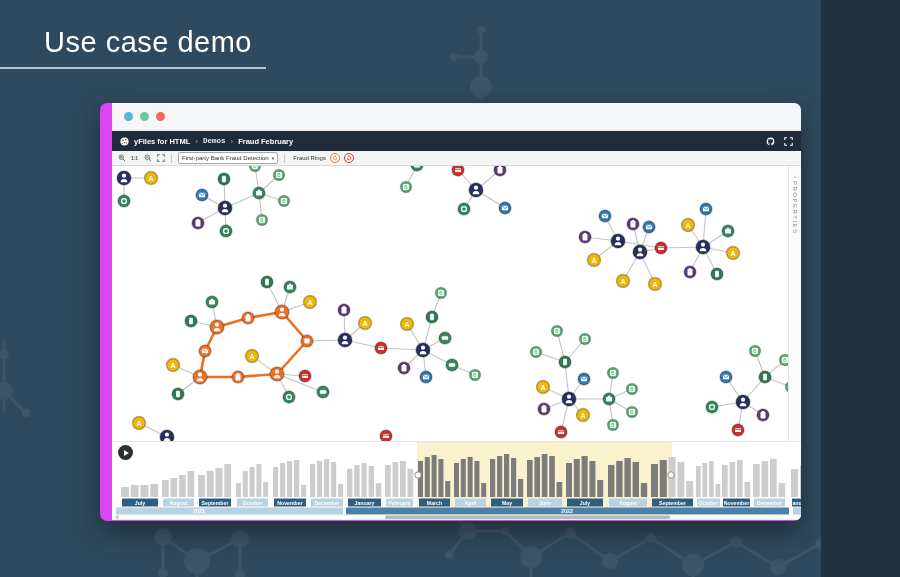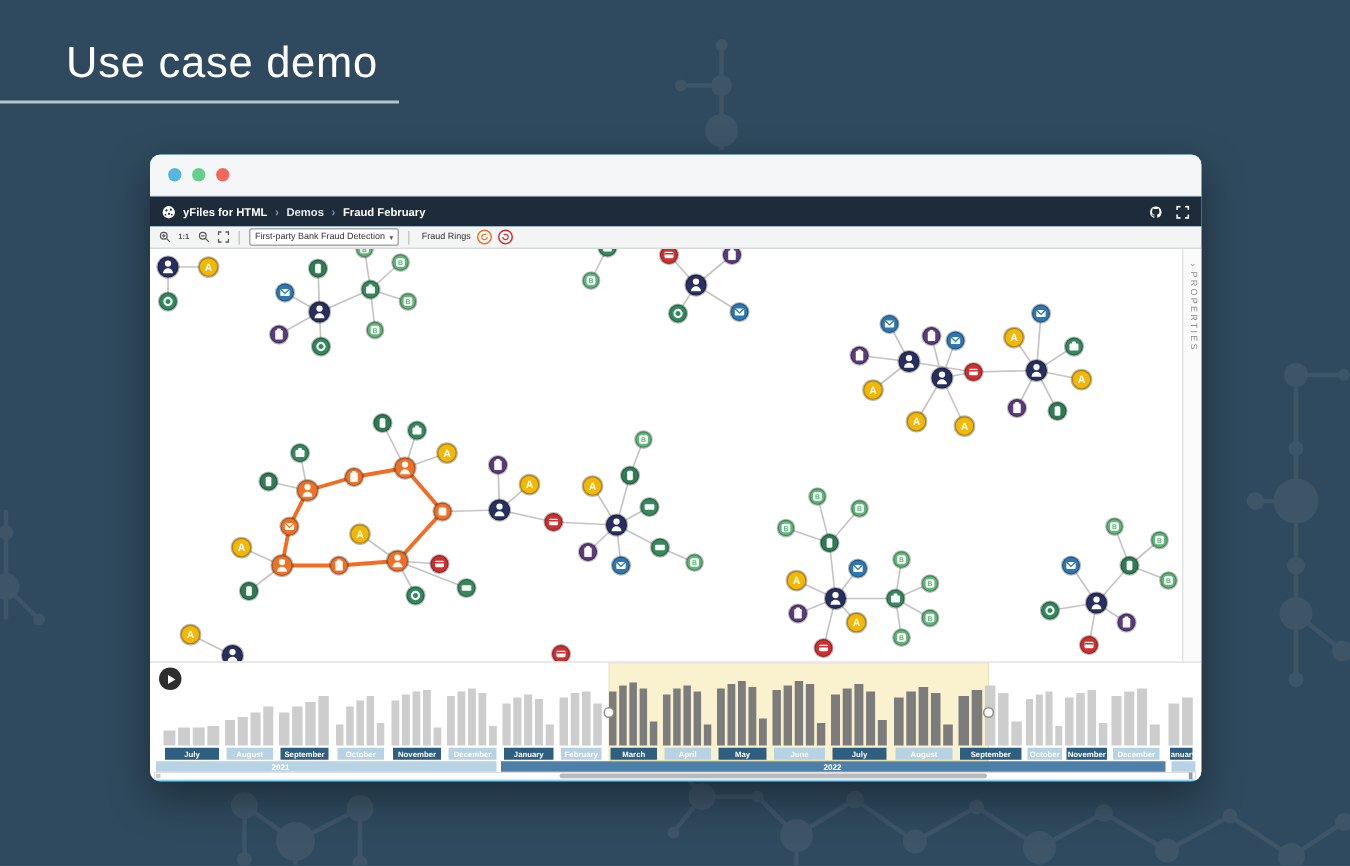--- a/index.html
+++ b/index.html
@@ -1,35 +1,35 @@
 <!DOCTYPE html>
 <html><head>
 <meta charset="utf-8">
 <style>
   html,body{margin:0;padding:0;background:#20313f;}
-  .stage{position:relative;width:900px;height:577px;overflow:hidden;
+  .stage{position:relative;width:821px;height:577px;overflow:hidden;
          font-family:"Liberation Sans",sans-serif;background:#2f4a5e;}
   #decor-svg{position:absolute;inset:0;}
   .title-wrap{position:absolute;left:0;top:0;width:340px;}
   .page-title{position:absolute;left:44px;top:26px;margin:0;color:#ffffff;
               font-size:29px;font-weight:400;letter-spacing:.5px;white-space:nowrap;}
   .title-underline{position:absolute;left:0;top:67px;width:266px;height:2px;
                    background:rgba(207,219,226,.85);}
   
   .window{position:absolute;left:100px;top:103px;width:701px;height:418px;
-          background:#7dd3fc;border-radius:7px;box-shadow:0 10px 28px rgba(0,0,0,.4);
-          overflow:hidden;box-sizing:border-box;}
+          background:#d946ef;border-radius:7px;box-shadow:0 10px 28px rgba(0,0,0,.4);
+          overflow:hidden;box-sizing:border-box;padding-left:12px;}
   .titlebar{height:28px;background:#f5f6f7;display:flex;align-items:center;
             padding-left:12px;gap:7px;border-bottom:1px solid #e8e8e8;box-sizing:border-box;}
   .tl{width:9px;height:9px;border-radius:50%;display:inline-block;}
   .appheader{height:20px;background:#1d2b3a;display:flex;align-items:center;
              padding:0 8px;gap:5px;color:#fff;font-size:7.5px;}
   .crumb-sep{color:#7f96a8;font-size:8px;font-weight:bold;}
   .crumb-strong{font-weight:bold;}
-  .crumb-mid{color:#e3e9ee;font-weight:bold;}
+  .crumb-mid{color:#e3e9ee;font-weight:bold;font-family:Liberation Mono, monospace;}
   .header-right{margin-left:auto;display:flex;align-items:center;gap:9px;}
   .toolbar{height:15px;background:#f3f4f4;border-bottom:1px solid #d9d9d9;
            display:flex;align-items:center;gap:4px;padding:0 5px;font-size:6px;color:#444;box-sizing:border-box;}
   .tbicon{display:inline-flex;align-items:center;justify-content:center;width:9px;height:9px;}
   .tbsep{width:1px;height:9px;background:#c9c9c9;margin:0 2px;}
   .dropdown{display:inline-flex;align-items:center;gap:3px;background:#fff;
             border:1px solid #a9a9a9;border-radius:2px;padding:1px 3px;height:8px;
             font-size:6px;color:#333;white-space:nowrap;}
   .caret{font-size:5px;color:#555;}
   .fr-label{color:#333;margin-left:2px;white-space:nowrap;}

